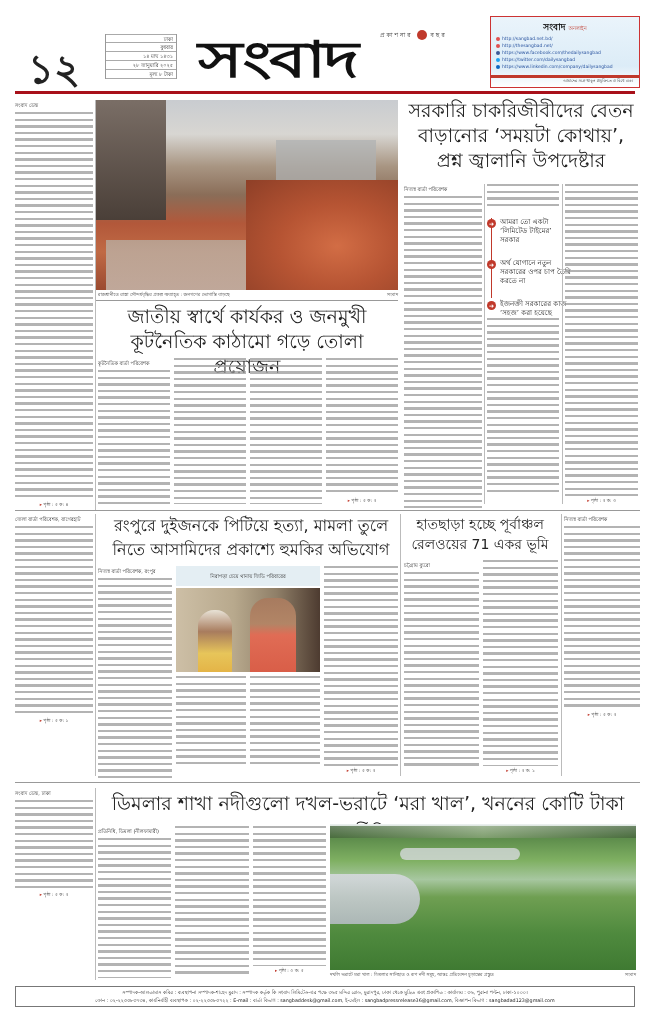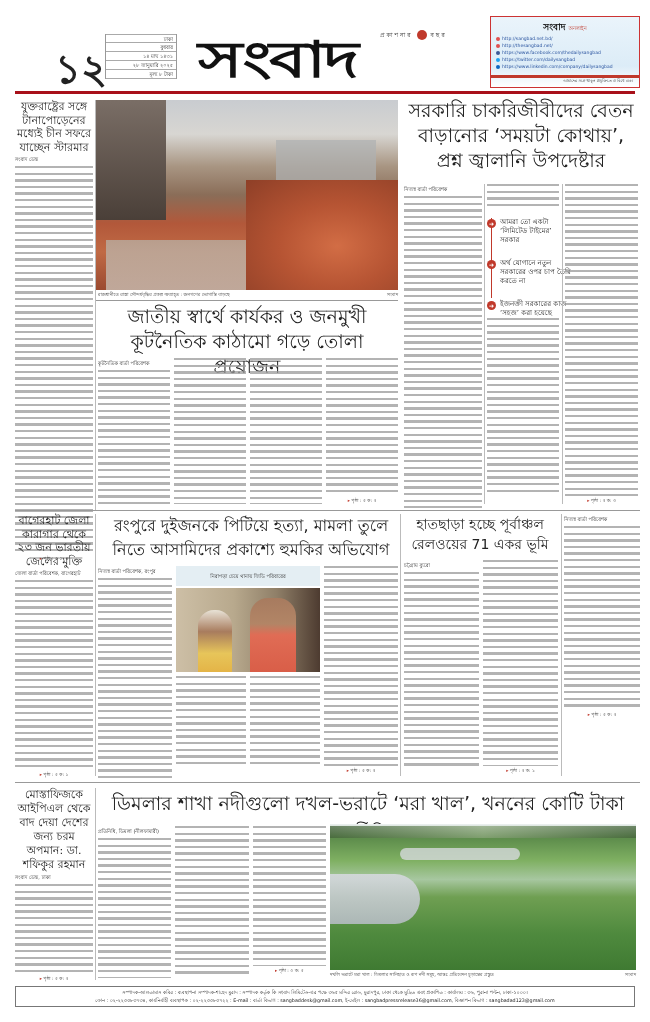--- a/index.html
+++ b/index.html
@@ -1,20 +1,20 @@
 <!DOCTYPE html>
 <html><head>
 <meta charset="utf-8">
 <style>
   * { box-sizing: border-box; margin: 0; padding: 0; }
   html, body { width: 650px; height: 1022px; background: #ffffff; overflow: hidden; }
   body { font-family: "DejaVu Sans", sans-serif; color: #222; position: relative; }
 
   .masthead { position: absolute; left: 0; top: 0; width: 650px; height: 95px; }
-  .page-no { position: absolute; left: 28px; top: 38px; font-size: 40px; font-weight: bold; color: #222; font-family: "DejaVu Serif", serif; margin-left: 27px; }
+  .page-no { position: absolute; left: 28px; top: 38px; font-size: 40px; font-weight: bold; color: #222; font-family: "DejaVu Serif", serif; }
   .dateline { position: absolute; left: 105px; top: 34px; width: 72px; border-left: 1px solid #999; border-right: 1px solid #999; }
   .dateline div { font-size: 5px; text-align: right; padding: 1px 3px; border-bottom: 1px solid #aaa; height: 9px; line-height: 7px; color: #333; }
   .dateline div:first-child { border-top: 1px solid #aaa; }
   .logo { position: absolute; left: 198px; top: 34px; font-size: 50px; font-weight: 900; letter-spacing: -2px; color: #111; font-family: "DejaVu Serif", serif; transform: scaleX(1.35); transform-origin: left; line-height: 52px; }
   .logo-tag { position: absolute; left: 380px; top: 30px; font-size: 6px; color: #444; letter-spacing: 2px; }
   .logo-tag .badge { display: inline-block; width: 10px; height: 10px; border-radius: 50%; background: #c0392b; vertical-align: middle; }
   .social-box { position: absolute; left: 490px; top: 16px; width: 150px; height: 72px; border: 1px solid #c33; background: linear-gradient(180deg, #eaf4fb 0%, #dcecf7 70%, #fff 100%); padding: 3px 5px; }
   .social-title { font-size: 9px; font-weight: 900; color: #111; text-align: center; }
   .social-title span { color: #c0392b; font-size: 5px; font-weight: normal; }
   .social-link { font-size: 4.5px; color: #2b55a0; line-height: 7px; white-space: nowrap; overflow: hidden; }
@@ -70,21 +70,20 @@
     <div class="social-link"><span class="dot" style="background:#3b5998"></span><span>https://www.facebook.com/thedailysangbad</span></div>
     <div class="social-link"><span class="dot" style="background:#1da1f2"></span><span>https://twitter.com/dailysangbad</span></div>
     <div class="social-link"><span class="dot" style="background:#0a66c2"></span><span>https://www.linkedin.com/company/dailysangbad</span></div>
     <div class="social-stripe"></div>
     <div class="social-foot">আমাদের সঙ্গে থাকুন প্রযুক্তিতে ও বিশ্বে এক।</div>
   </div>
   <div class="red-rule"></div>
 </div>
 
 <div style="position:absolute;left:15px;top:100px;width:78px;">
-  <div class="h-side" style="font-size:11px;line-height:13.5px;">যুক্তরাষ্ট্রের সঙ্গে টানাপোড়েনের মধ্যেই চীন সফরে যাচ্ছেন স্টারমার</div>
   <div class="byline">সংবাদ ডেস্ক</div>
   <div class="col-text" style="height:388px;">
       <span class="fill"></span>
     </div>
   <div class="cont">▸ <span>পৃষ্ঠা : ৫ ক: ৪</span></div>
 </div>
 <div class="vrule" style="left:95px;top:100px;height:410px;"></div>
 
 <div class="photo" style="left:96px;top:100px;width:302px;height:190px;background:
   linear-gradient(180deg,#c9ccd0 0%,#d8d6d2 18%,#a89582 35%,#8a6d58 50%,#b2583a 65%,#c06a45 80%,#9b4a30 100%);">
@@ -149,21 +148,20 @@
   <div style="flex:1;">
       <div class="col-text" style="height:138px;">
         <span class="fill"></span>
       </div>
       <div class="cont">▸ <span>পৃষ্ঠা : ৫ ক: ৫</span></div>
     </div>
 </div>
 <div class="hrule" style="left:15px;top:510px;width:625px;"></div>
 
 <div style="position:absolute;left:15px;top:514px;width:78px;">
-  <div class="h-side" style="font-size:11px;line-height:13.5px;">বাগেরহাট জেলা কারাগার থেকে ২৩ জন ভারতীয় জেলের মুক্তি</div>
   <div class="byline">জেলা বার্তা পরিবেশক, বাগেরহাট</div>
   <div class="col-text" style="height:190px;">
       <span class="fill"></span>
     </div>
   <div class="cont">▸ <span>পৃষ্ঠা : ৫ ক: ১</span></div>
 </div>
 <div class="vrule" style="left:95px;top:514px;height:262px;"></div>
 
 <div style="position:absolute;left:96px;top:514px;width:302px;">
   <div class="h-main" style="font-size:16px;line-height:24px;margin-left:8px;">রংপুরে দুইজনকে পিটিয়ে হত্যা, মামলা তুলে নিতে আসামিদের প্রকাশ্যে হুমকির অভিযোগ</div>
@@ -221,21 +219,20 @@
 <div style="position:absolute;left:564px;top:514px;width:76px;">
   <div class="byline">নিজস্ব বার্তা পরিবেশক</div>
   <div class="col-text" style="height:184px;">
       <span class="fill"></span>
     </div>
   <div class="cont">▸ <span>পৃষ্ঠা : ৫ ক: ৫</span></div>
 </div>
 <div class="hrule" style="left:15px;top:782px;width:625px;"></div>
 
 <div style="position:absolute;left:15px;top:788px;width:78px;">
-  <div class="h-side" style="font-size:11px;line-height:14px;">মোস্তাফিজকে আইপিএল থেকে বাদ দেয়া দেশের জন্য চরম অপমান: ডা. শফিকুর রহমান</div>
   <div class="byline">সংবাদ ডেস্ক, ঢাকা</div>
   <div class="col-text" style="height:90px;">
       <span class="fill"></span>
     </div>
   <div class="cont">▸ <span>পৃষ্ঠা : ৫ ক: ৫</span></div>
 </div>
 <div class="vrule" style="left:95px;top:788px;height:192px;"></div>
 
 <div style="position:absolute;left:96px;top:788px;width:544px;">
   <div class="h-main" style="font-size:19px;line-height:30px;">ডিমলার শাখা নদীগুলো দখল-ভরাটে ‘মরা খাল’, খননের কোটি টাকা দুর্নীতি</div>

